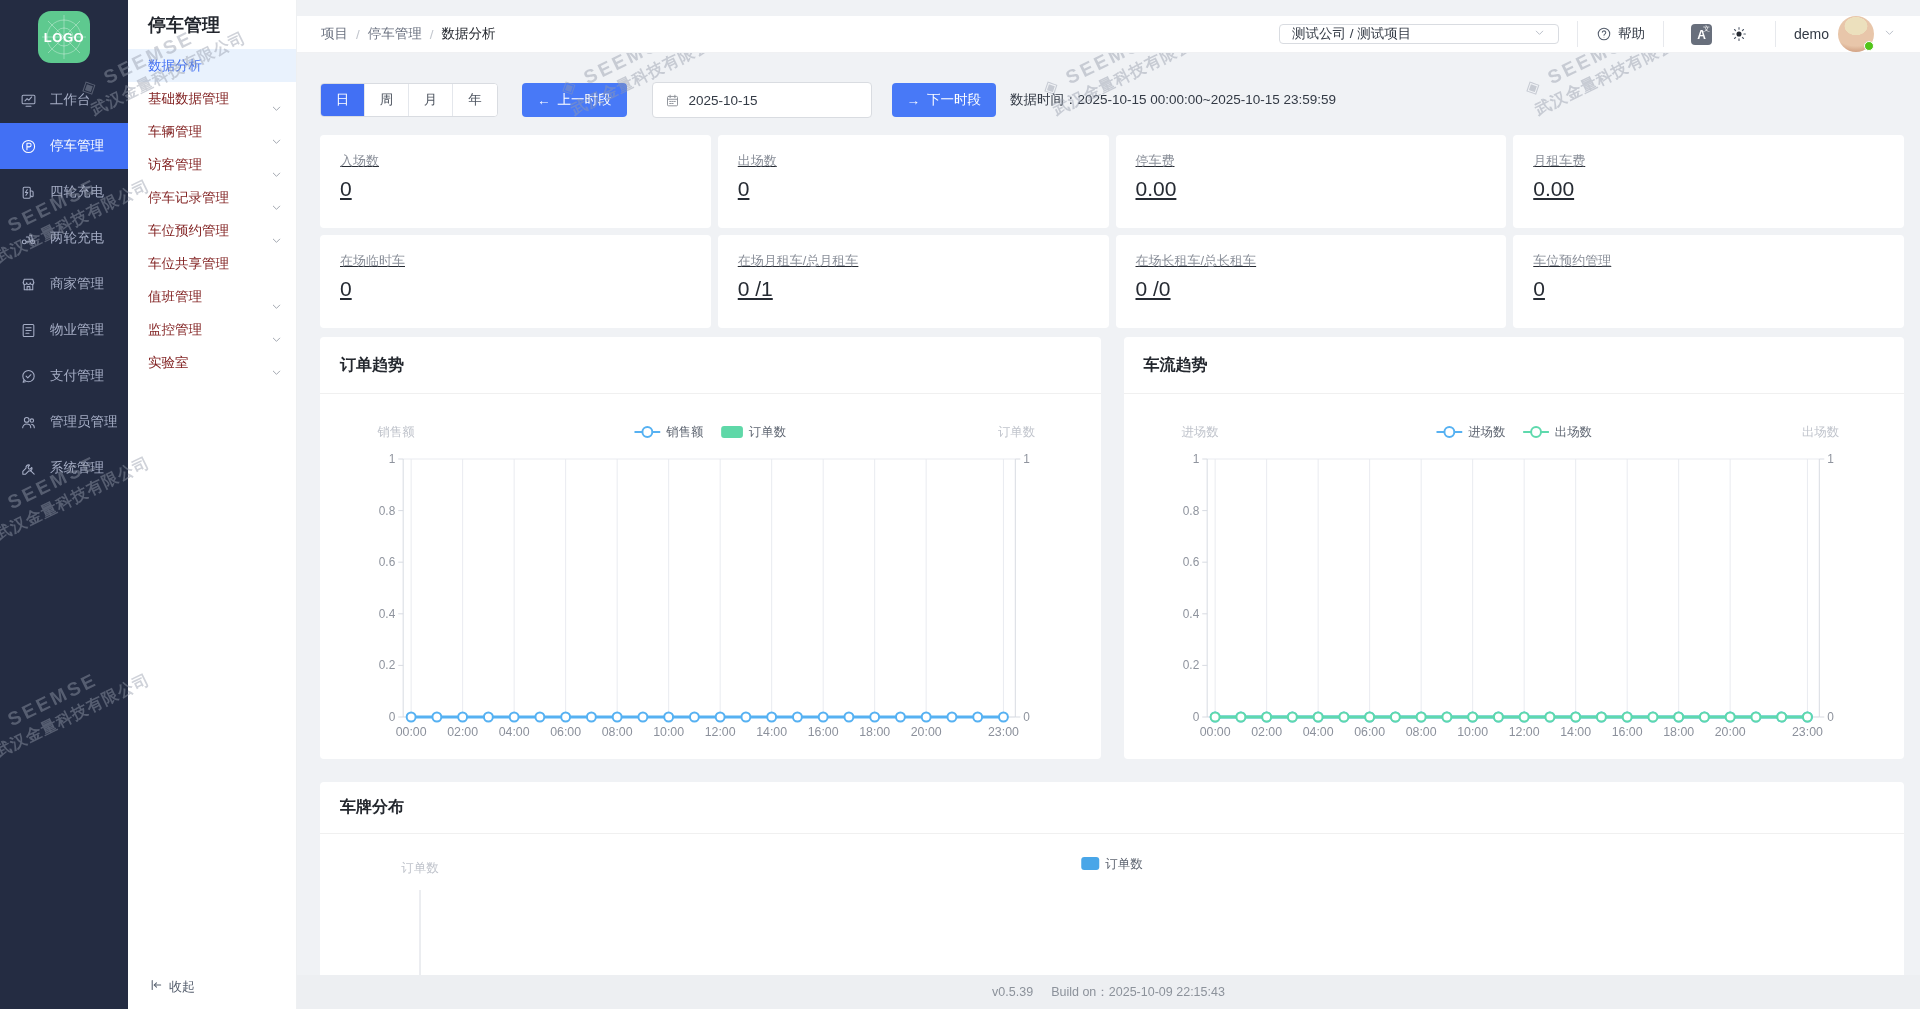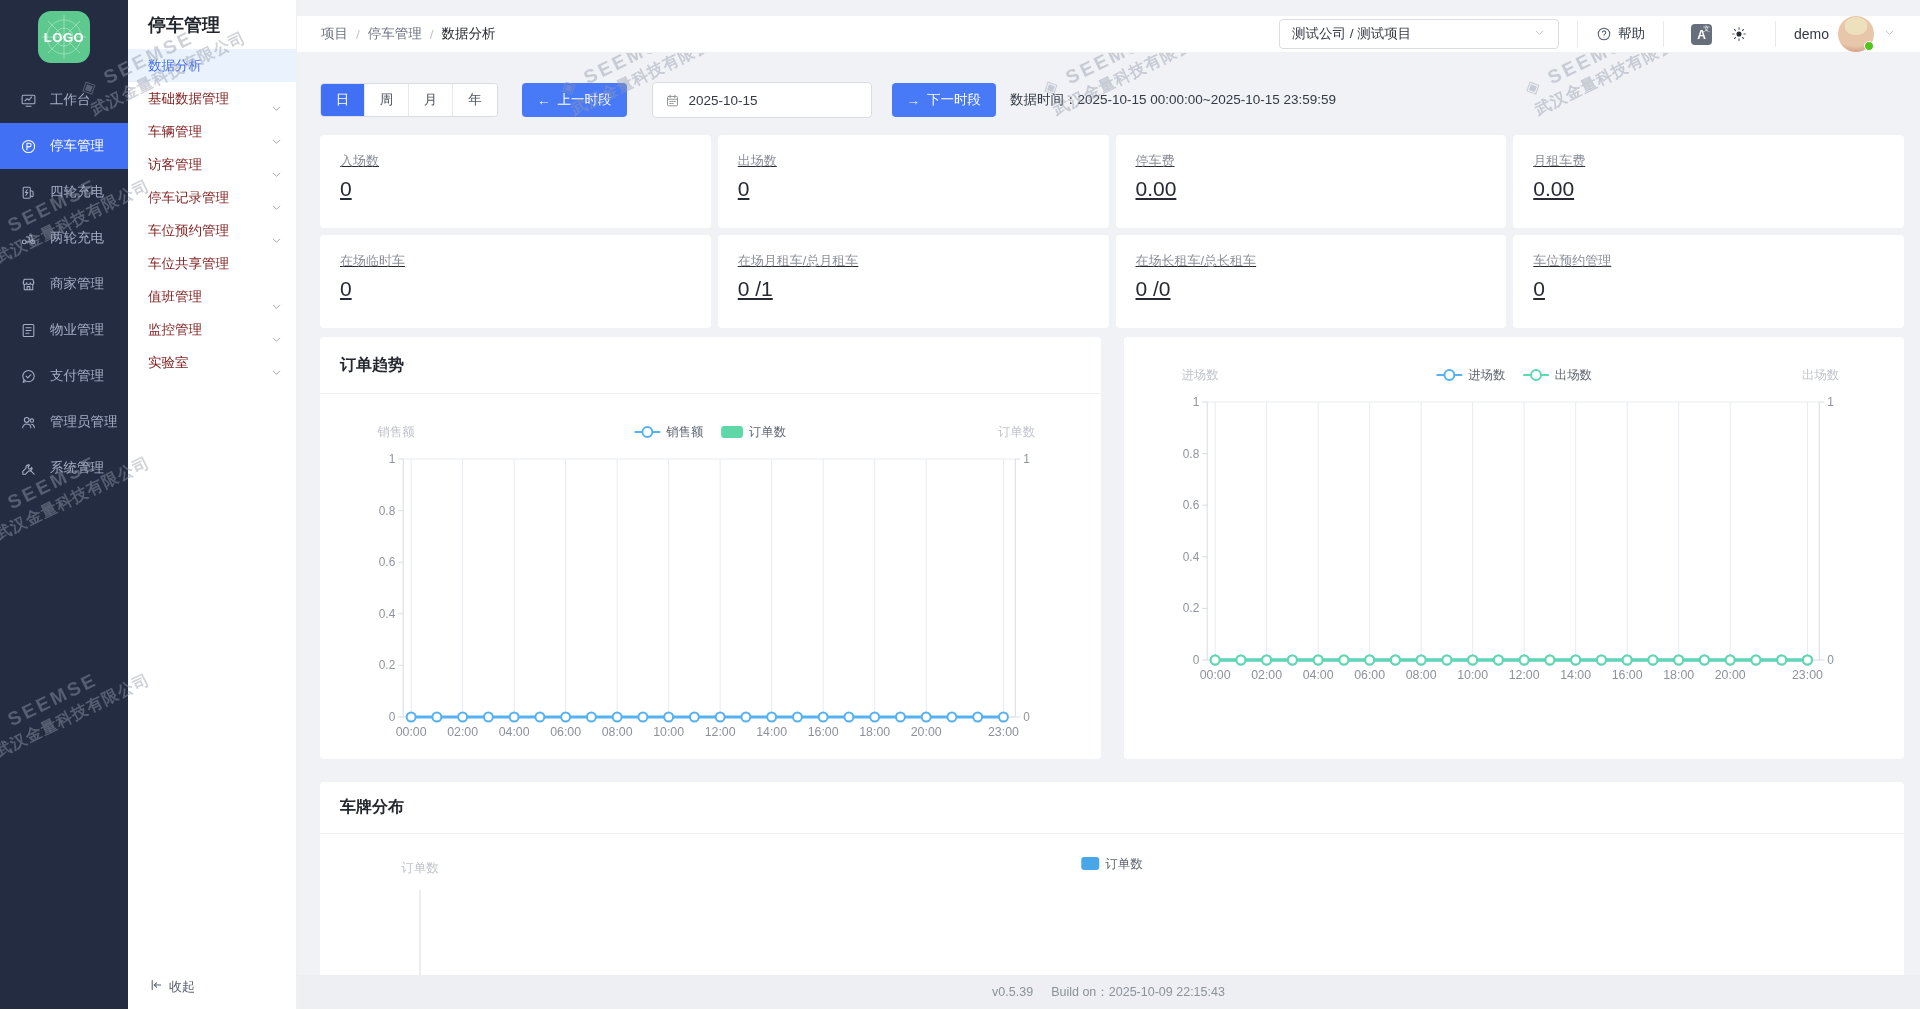--- a/index.html
+++ b/index.html
@@ -35,21 +35,21 @@
                       stroke-linecap:round; stroke-linejoin:round; }
 
   
   .main { flex:1; min-width:0; display:flex; flex-direction:column; position:relative;margin-top:16px; }
   .topbar { height:49px; background:#fff; border-bottom:1px solid #f0f1f3; display:flex; align-items:center;
             padding:0 24px; position:relative; z-index:20; }
   .breadcrumb { font-size:13.5px; color:#6b7280; display:flex; gap:8px; align-items:center; }
   .breadcrumb .crumb-last { color:#23272e; }
   .breadcrumb .sep { color:#c2c6cd; }
   .topbar-right { margin-left:auto; display:flex; align-items:center; }
-  .proj-select { width:280px; height:30px; border:1px solid #d9dce1; border-radius:4px; background:#fff;
+  .proj-select { width:280px; height:20px; border:1px solid #d9dce1; border-radius:4px; background:#fff;
                  display:flex; align-items:center; padding:0 12px; font-size:13.5px; color:#333a45; cursor:pointer; }
   .proj-select .caret { margin-left:auto; }
   .caret svg { width:13px; height:13px; stroke:#b9bec7; fill:none; stroke-width:1.8; stroke-linecap:round; stroke-linejoin:round; }
   .v-div { width:1px; height:26px; background:#e7e9ed; margin:0 18px; }
   .help-link { display:flex; align-items:center; gap:6px; font-size:13.5px; color:#333a45; cursor:pointer; }
   .help-link svg { width:16px; height:16px; stroke:#555e6d; fill:none; stroke-width:1.6; stroke-linecap:round; }
   .icon-btn { display:flex; align-items:center; cursor:pointer; margin:0 9px; }
   .translate-badge { width:21px; height:21px; background:#686f7c; color:#fff; border-radius:4px;
                      display:flex; align-items:flex-end; justify-content:center; font-size:12px; font-weight:bold;
                      line-height:19px; position:relative; }
@@ -493,20 +493,23 @@
                 <circle cx="560" cy="323" r="4.5" fill="#fff" stroke="#56b1f2" stroke-width="2"></circle>
                 <circle cx="586" cy="323" r="4.5" fill="#fff" stroke="#56b1f2" stroke-width="2"></circle>
                 <circle cx="612" cy="323" r="4.5" fill="#fff" stroke="#56b1f2" stroke-width="2"></circle>
                 <circle cx="638" cy="323" r="4.5" fill="#fff" stroke="#56b1f2" stroke-width="2"></circle>
                 <circle cx="664" cy="323" r="4.5" fill="#fff" stroke="#56b1f2" stroke-width="2"></circle>
                 <circle cx="690" cy="323" r="4.5" fill="#fff" stroke="#56b1f2" stroke-width="2"></circle>
               </svg>
             </div>
         </div>
         <div class="panel">
+          <div class="panel-header">
+              <span class="panel-title">车流趋势</span>
+            </div>
           <div class="chart-body" id="chart2">
               <svg viewBox="0 0 788 365" preserveAspectRatio="none">
                 <text x="58" y="42" fill="#c0c4cc" font-size="12.5" text-anchor="start" font-family="&quot;Liberation Sans&quot;,&quot;DejaVu Sans&quot;,sans-serif">进场数</text>
                 <text x="722" y="42" fill="#c0c4cc" font-size="12.5" text-anchor="end" font-family="&quot;Liberation Sans&quot;,&quot;DejaVu Sans&quot;,sans-serif">出场数</text>
                 <line x1="315.5" y1="38" x2="341.5" y2="38" stroke="#56b1f2" stroke-width="2"></line>
                 <circle cx="328.5" cy="38" r="5" fill="#fff" stroke="#56b1f2" stroke-width="2"></circle>
                 <text x="347.5" y="42" fill="#5f6672" font-size="12.5" text-anchor="start" font-family="&quot;Liberation Sans&quot;,&quot;DejaVu Sans&quot;,sans-serif">进场数</text>
                 <line x1="403" y1="38" x2="429" y2="38" stroke="#5ed9ad" stroke-width="2"></line>
                 <circle cx="416" cy="38" r="5" fill="#fff" stroke="#5ed9ad" stroke-width="2"></circle>
                 <text x="435" y="42" fill="#5f6672" font-size="12.5" text-anchor="start" font-family="&quot;Liberation Sans&quot;,&quot;DejaVu Sans&quot;,sans-serif">出场数</text>

